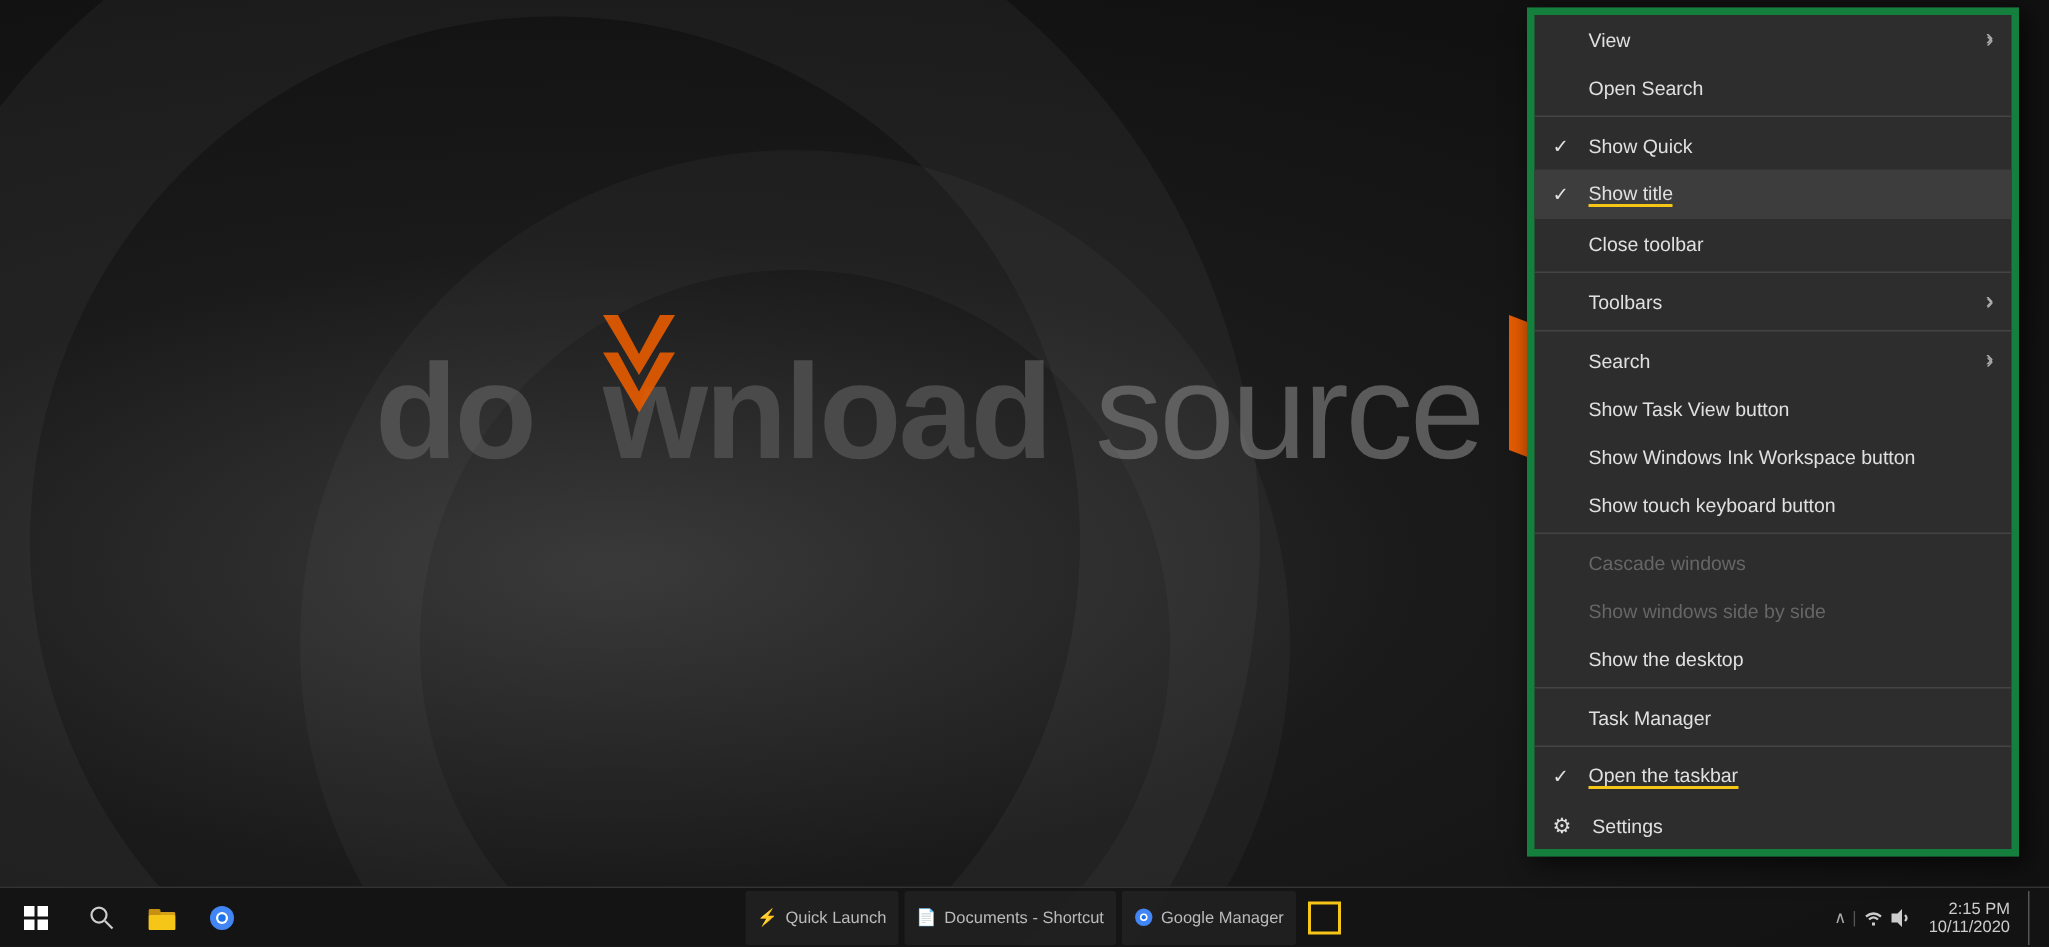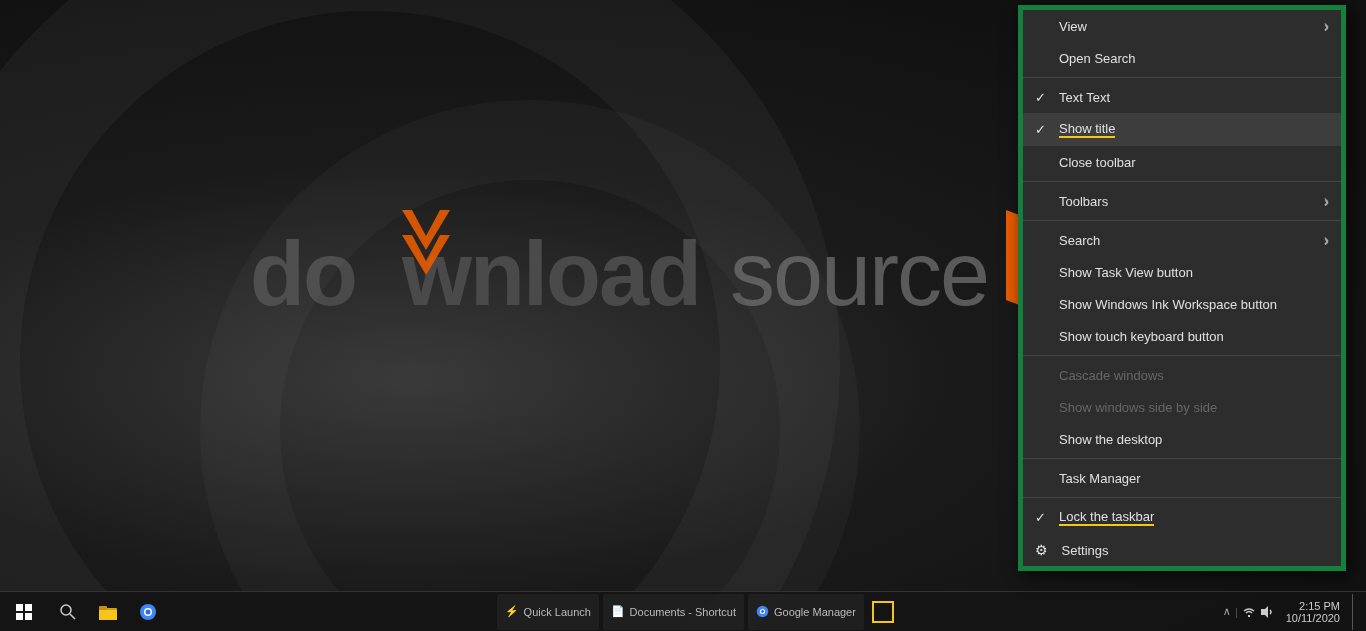--- a/index.html
+++ b/index.html
@@ -239,21 +239,21 @@
     <span class="menu-submenu-arrow">›</span>
   </div>
 
   <div class="menu-item">
     <span>Open Search</span>
   </div>
   <div class="menu-divider"></div>
 
   <div class="menu-item">
     <span class="checkmark">✓</span>
-    <span>Text Text</span>
+    <span>Show Quick</span>
   </div>
 
   <div class="menu-item active-row">
     <span class="checkmark">✓</span>
     <span style="border-bottom:2px solid #f5c518; display:inline-block;">Show title</span>
   </div>
 
   <div class="menu-item">
     <span>Close toolbar</span>
   </div>
@@ -297,21 +297,21 @@
   </div>
   <div class="menu-divider"></div>
 
   <div class="menu-item">
     <span>Task Manager</span>
   </div>
   <div class="menu-divider"></div>
 
   <div class="menu-item">
     <span class="checkmark">✓</span>
-    <span style="border-bottom:2px solid #f5c518; display:inline-block;">Lock the taskbar</span>
+    <span style="border-bottom:2px solid #f5c518; display:inline-block;">Open the taskbar</span>
   </div>
 
   <div class="menu-item" style="padding-left:12px; gap:8px; display:flex; align-items:center;">
     <span style="font-size:14px; margin-right:6px;">⚙</span>
     <span>Settings</span>
   </div>
 </div>
 
 <div id="taskbar">
 

